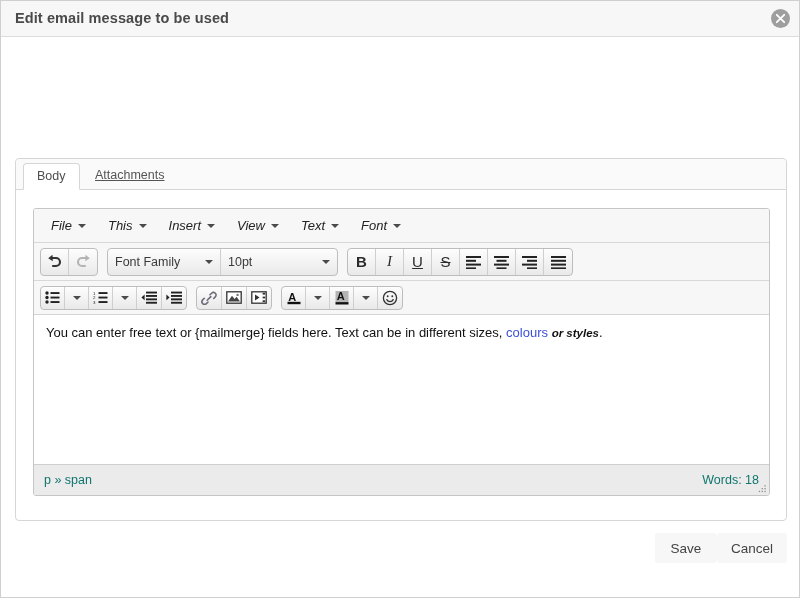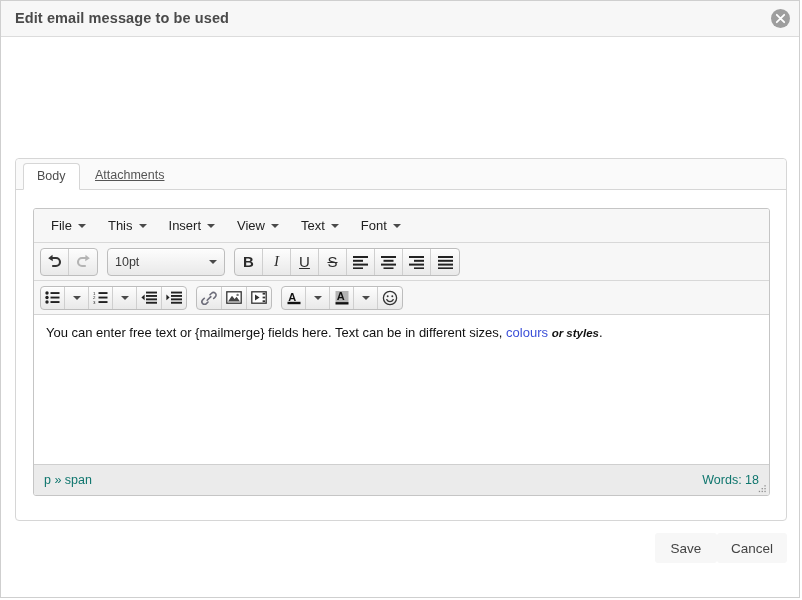--- a/index.html
+++ b/index.html
@@ -162,20 +162,21 @@
   }
   .menu-item {
     display: flex;
     align-items: center;
     gap: 6px;
     padding: 4px 11px;
     font-size: 13px;
     color: #222;
     cursor: pointer;
     border-radius: 3px;
+    font-style: italic;
   }
   .caret {
     width: 0; height: 0;
     border-left: 4px solid transparent;
     border-right: 4px solid transparent;
     border-top: 4px solid #4a4a4a;
   }
 
   .toolbar {
     background: #f7f7f7;
@@ -355,20 +356,24 @@
           </div>
           <div class="tb" title="Redo">
             <svg width="17" height="15" viewBox="0 0 17 15" aria-hidden="true">
               <path d="M11.5 4 H7 a4 4 0 0 0 0 8 H10" stroke="#b4b4b4" stroke-width="2.1" fill="none" stroke-linecap="round"></path>
               <path d="M10.5 0.8 L14.8 4.2 L10.2 7.3 Z" fill="#b4b4b4"></path>
             </svg>
           </div>
         </div>
 
         <div class="group">
+          <div class="fontsel">
+            <span>Font Family</span>
+            <span class="caret"></span>
+          </div>
           <div class="sizesel">
             <span>10pt</span>
             <span class="caret"></span>
           </div>
         </div>
 
         <div class="group">
           <div class="tb">
             <span class="fmt b">B</span>
           </div>

